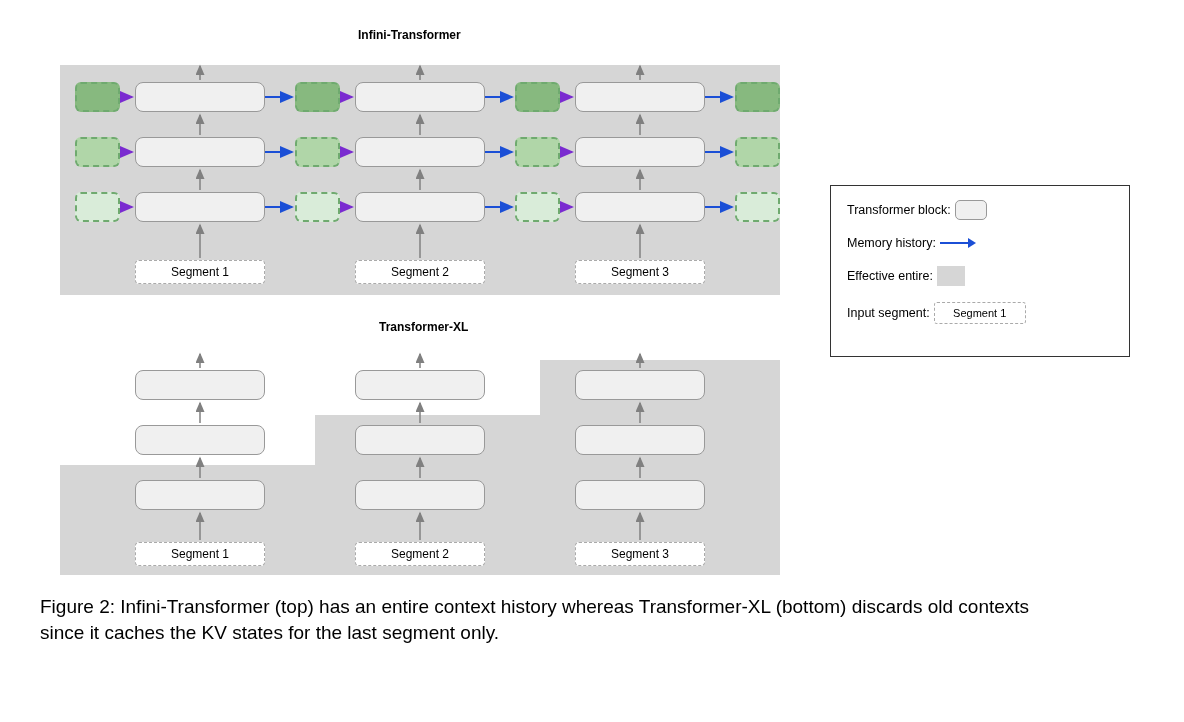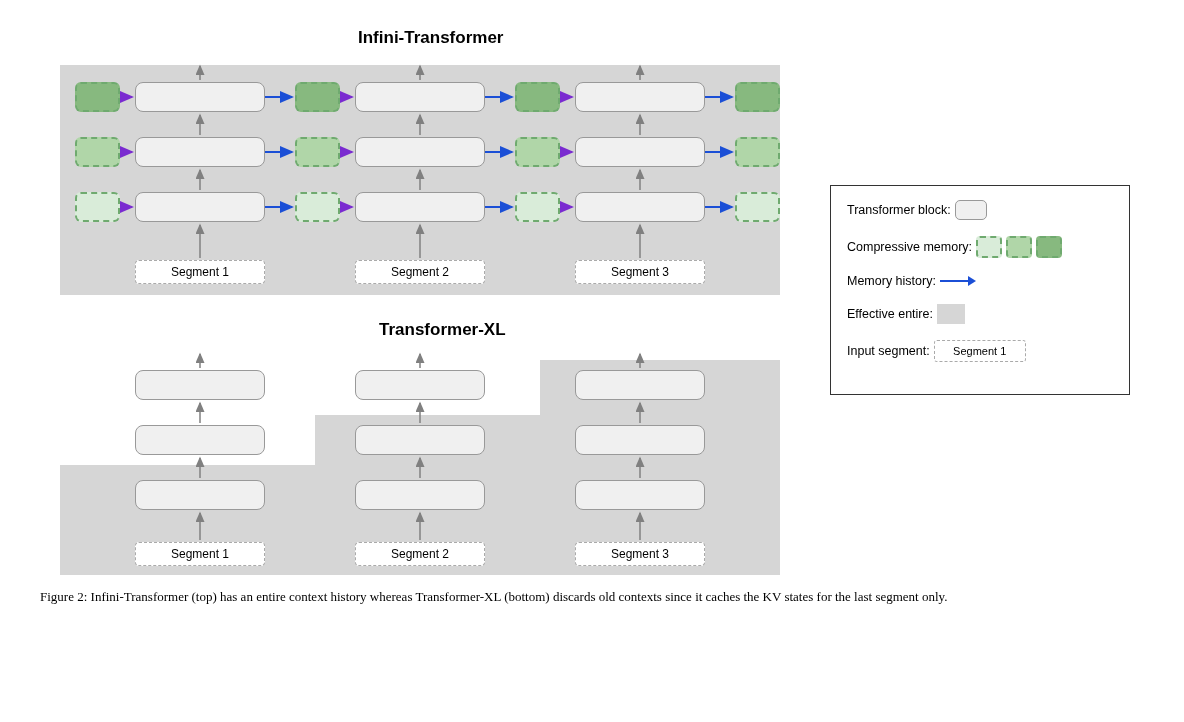--- a/index.html
+++ b/index.html
@@ -11,21 +11,21 @@
     box-sizing: border-box;
   }
   .diagram-area {
     position: relative;
     width: 1100px;
     height: 560px;
   }
   .title {
     position: absolute;
     font-weight: bold;
-    font-size: 17px;
+    font-size: 12px;
   }
   .context-bg {
     position: absolute;
     background: #d6d6d6;
   }
   .tblock {
     position: absolute;
     background: #f0f0f0;
     border: 1.5px solid #999;
     border-radius: 8px;
@@ -95,24 +95,24 @@
   }
   .legend-arrow::after {
     content: "";
     position: absolute;
     right: -2px; top: -4px;
     border-left: 8px solid currentColor;
     border-top: 5px solid transparent;
     border-bottom: 5px solid transparent;
   }
   .caption {
-    font-family: Liberation Serif, serif;
-    font-size: 13px;
+    font-family: Liberation Sans, sans-serif;
+    font-size: 19px;
     line-height: 1.35;
-    margin-top: 8px;
+    margin-top: 14px;
     max-width: 1030px;
   }
   svg.arrows {
     position: absolute;
     left: 0; top: 0;
     pointer-events: none;
   }
 </style>
 </head>
 <body>
@@ -243,26 +243,20 @@
       <line x1="600" y1="520" x2="600" y2="493"></line>
     </g>
   </svg>
 
   <div class="legend" style="left:790px; top:165px; width:300px;">
     <div class="legend-row">
       <span>Transformer block:</span>
       <span class="legend-tblock"></span>
     </div>
     <div class="legend-row">
-      <span>Compressive memory:</span>
-      <span class="legend-mem" style="background:#d9ecd9"></span>
-      <span class="legend-mem" style="background:#b0d6a8"></span>
-      <span class="legend-mem" style="background:#87b97f"></span>
-    </div>
-    <div class="legend-row">
       <span>Memory history:</span>
       <span class="legend-arrow" style="background:#1b4fd6;color:#1b4fd6"></span>
     </div>
     <div class="legend-row">
       <span>Effective entire:</span>
       <span class="legend-ctx"></span>
     </div>
     <div class="legend-row">
       <span>Input segment:</span>
       <span class="legend-seg">Segment 1</span>

